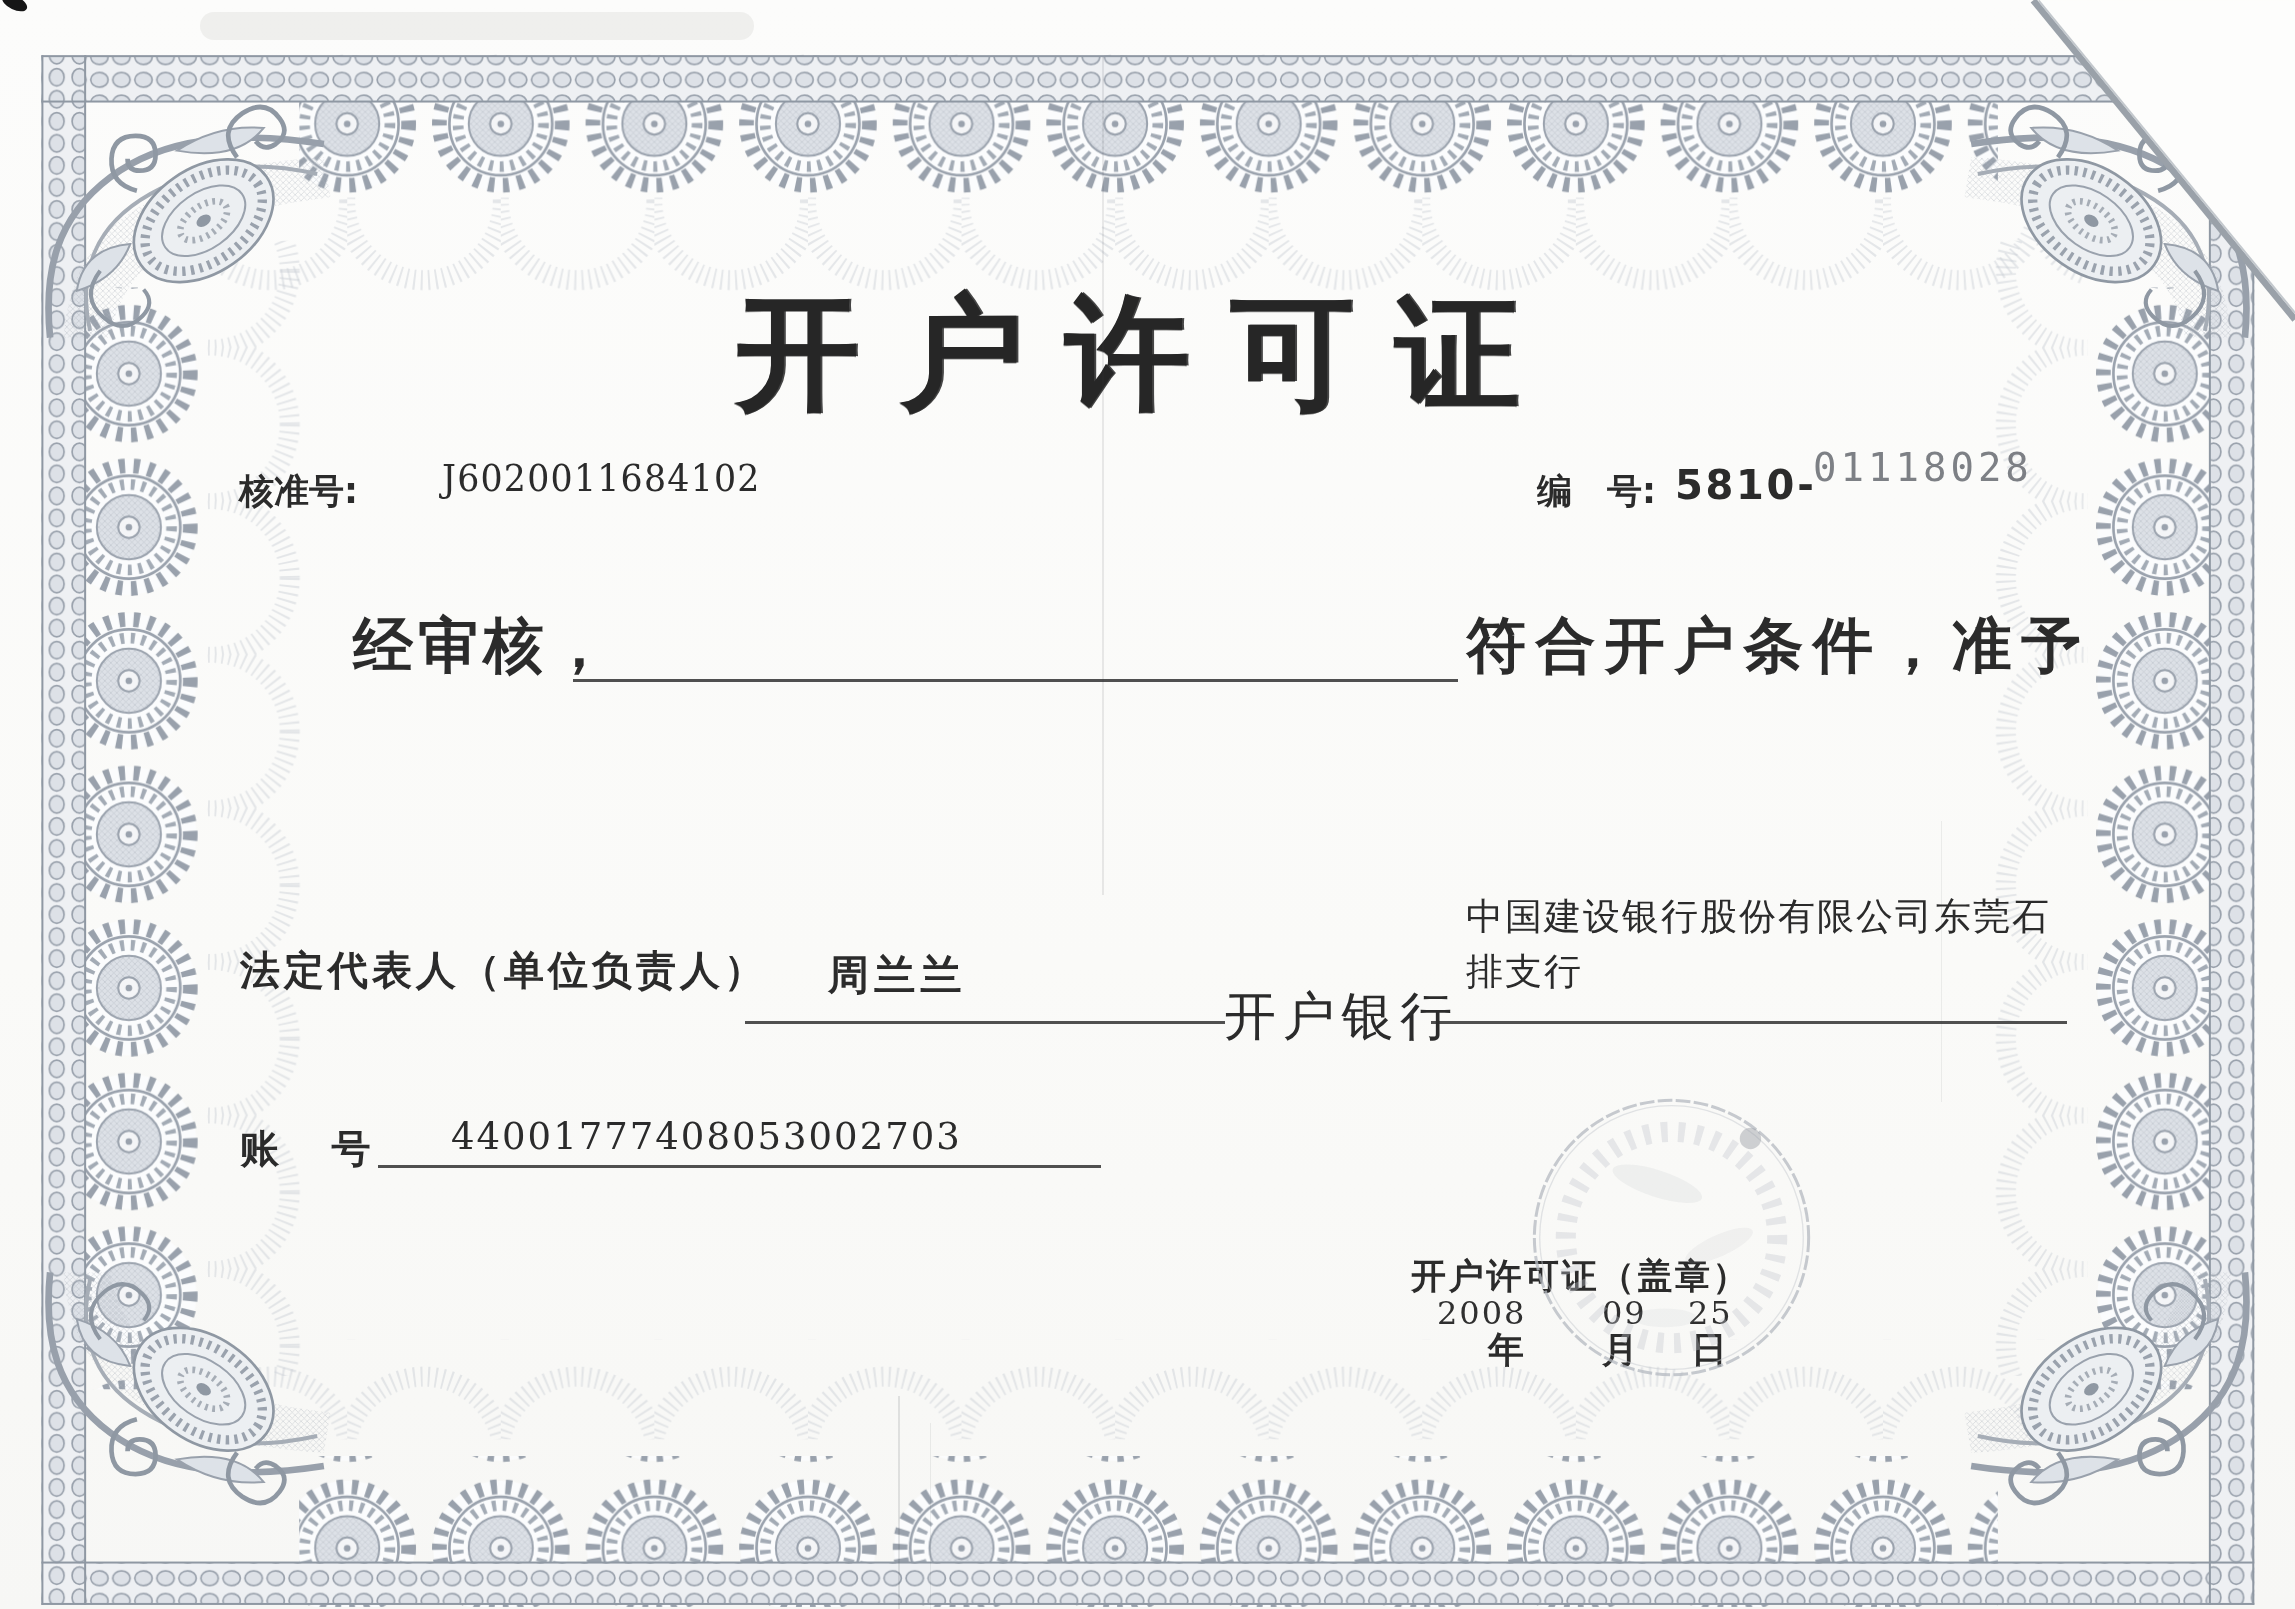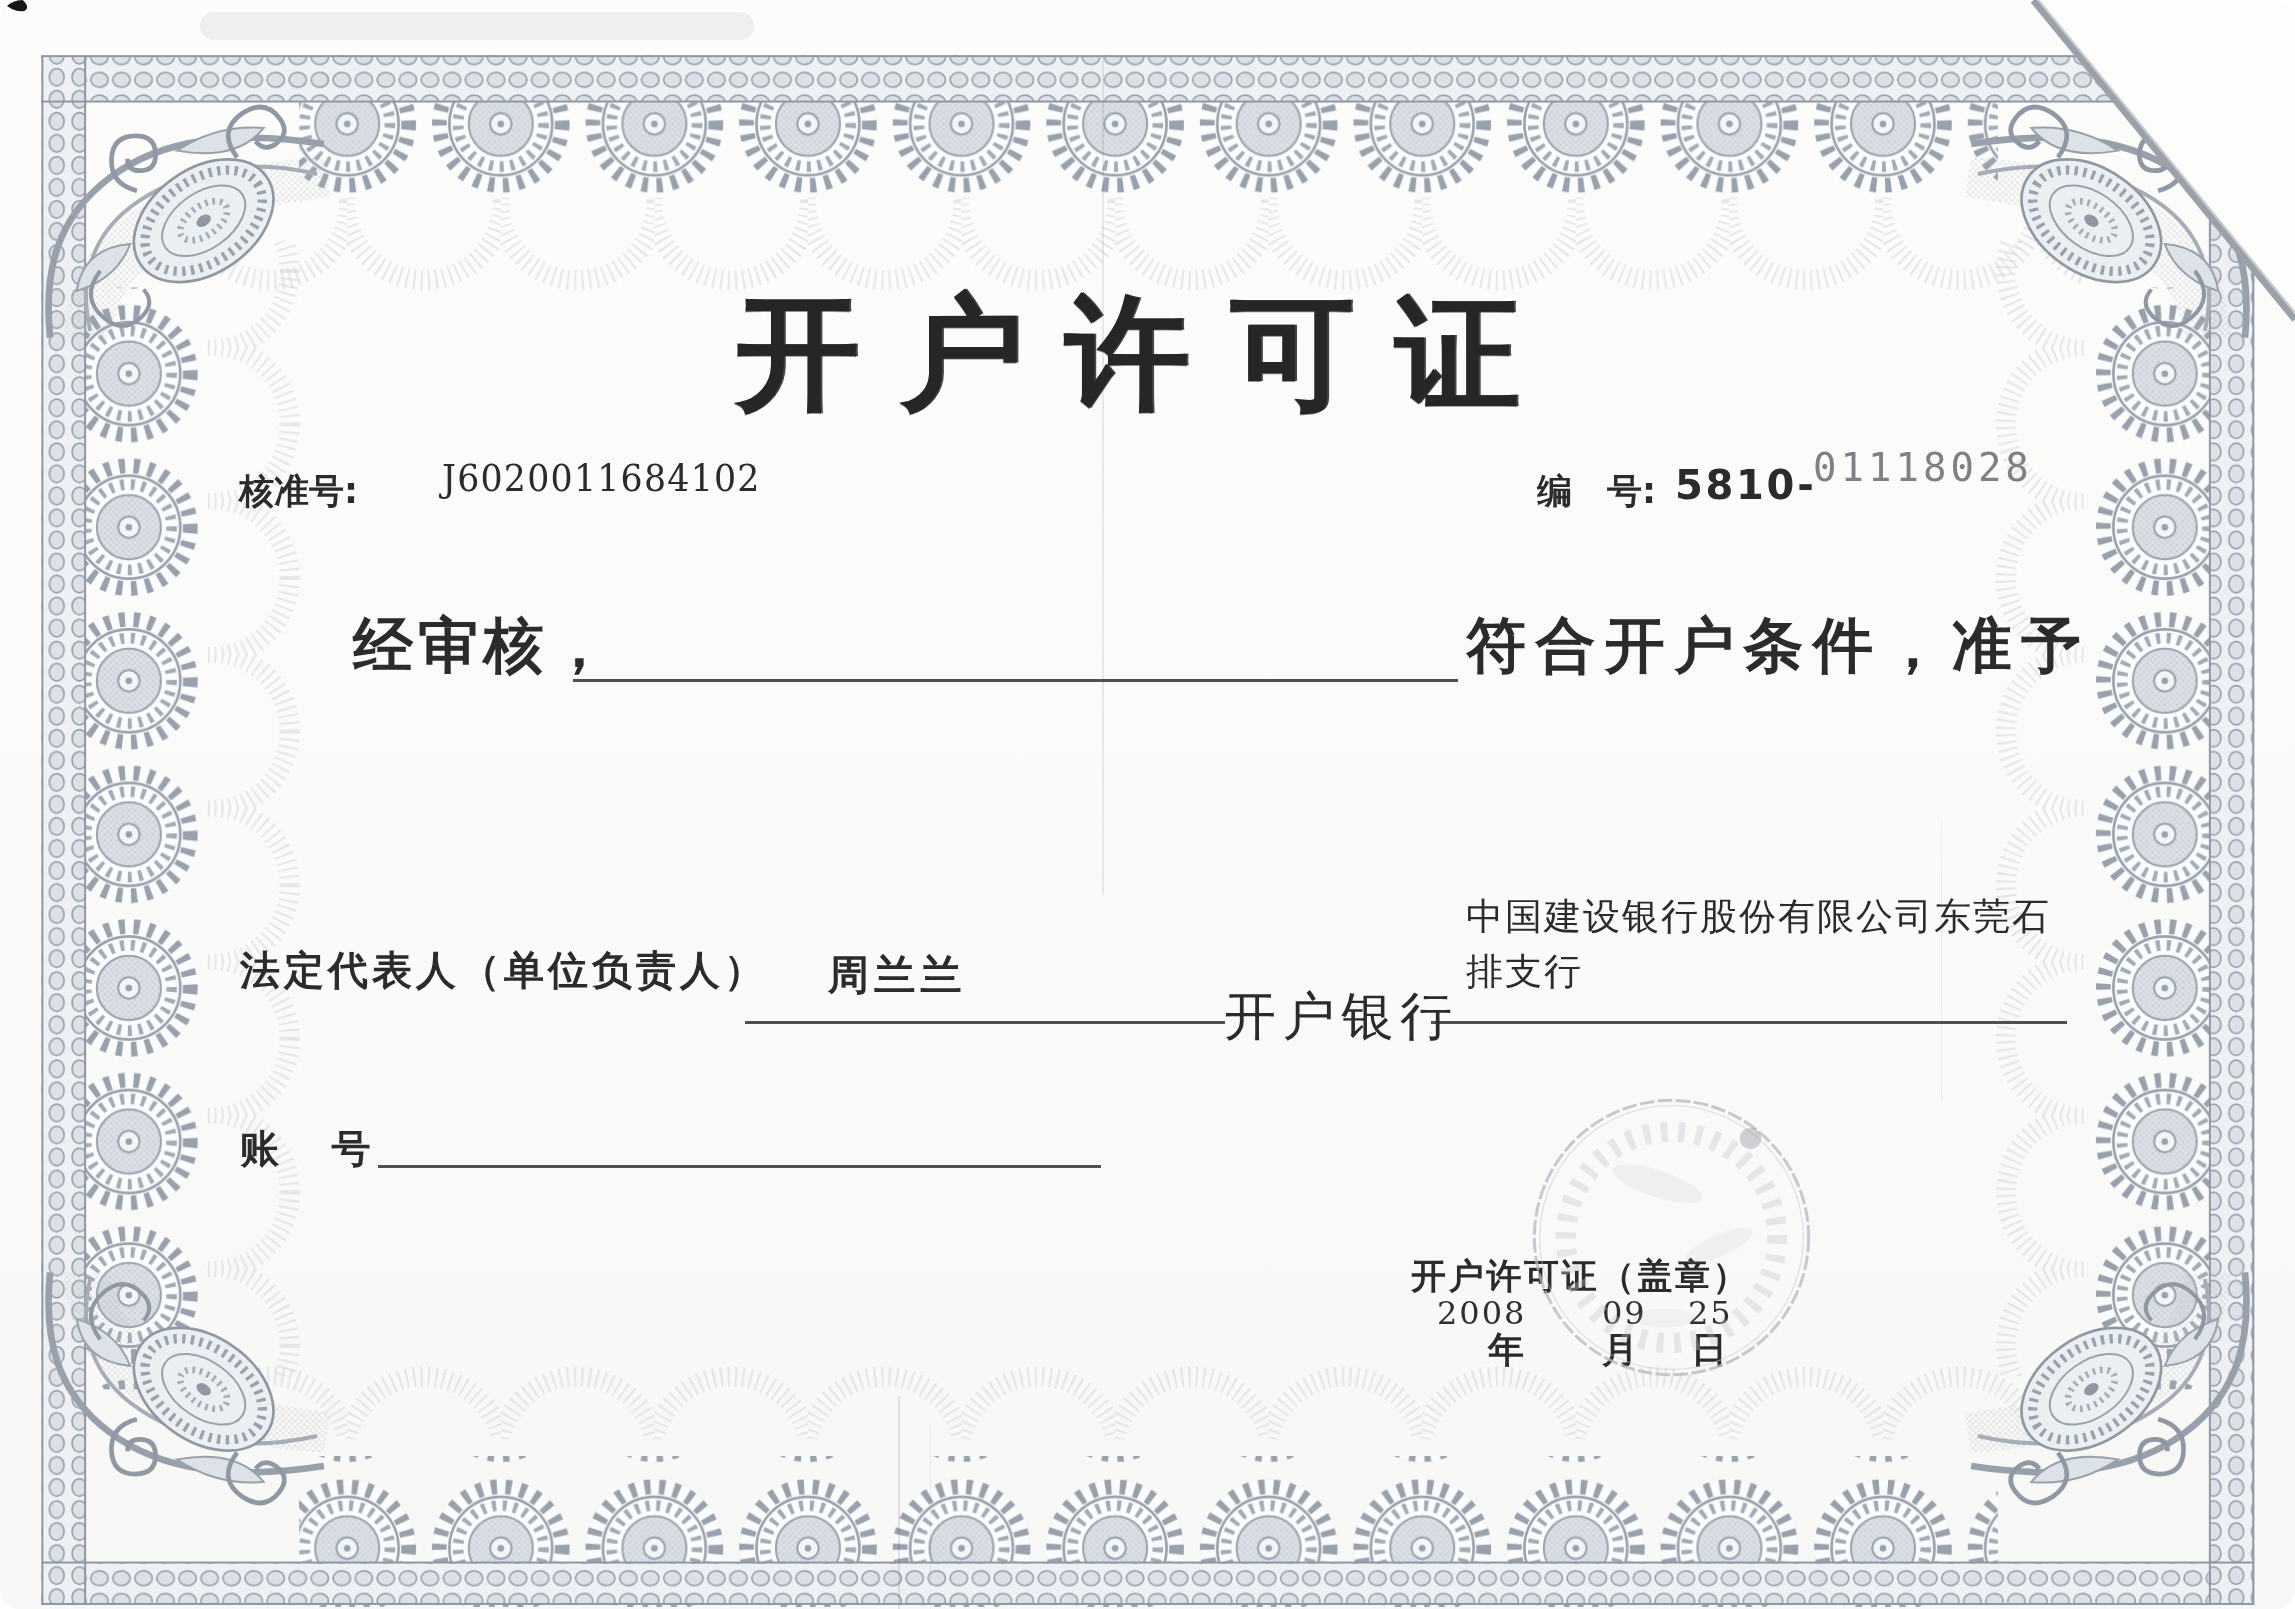--- a/index.html
+++ b/index.html
@@ -2,21 +2,20 @@
 <html style="font-size:10.7px"><head>
 <meta charset="utf-8">
 <style>
   html,body{margin:0;padding:0;background:#ffffff;}
   .page{
     position:relative; width:2295px; height:1610px;
     background:linear-gradient(180deg,#fcfcfb 0%,#fafaf8 60%,#f7f7f5 100%);
     overflow:hidden;
     font-family:"DejaVu Sans",sans-serif;
     color:#2b2b2b;
-    border-radius:22px;
   }
   .abs{position:absolute; white-space:nowrap;}
   .border-svg{position:absolute; left:0; top:0; z-index:1;}
   .txt{z-index:4;}
   .title{
     left:735px; top:272px; font-size:124px; font-weight:900;
     letter-spacing:41px; color:#262626;
     text-shadow:2px 0 0 rgba(38,38,38,.85), 0 1.3px 0 rgba(38,38,38,.5);
     font-family:"DejaVu Serif","DejaVu Sans",serif;
   }
@@ -195,20 +194,21 @@
   <div class="abs txt legal-label">法定代表人（单位负责人）</div>
   <div class="abs txt legal-name">周兰兰</div>
   <div class="rule rule-name"></div>
 
   <div class="abs txt bank-label">开户银行</div>
   <div class="abs txt bank-line1">中国建设银行股份有限公司东莞石</div>
   <div class="abs txt bank-line2">排支行</div>
   <div class="rule rule-bank"></div>
 
   <div class="abs txt account-label">账　号</div>
+  <div class="abs txt account-value">44001777408053002703</div>
   <div class="rule rule-account"></div>
 
   <div class="abs txt issue-label">开户许可证（盖章）</div>
   <div class="abs txt date-num d-year">2008</div>
   <div class="abs txt date-num d-month">09</div>
   <div class="abs txt date-num d-day">25</div>
   <div class="abs txt date-unit u-year">年</div>
   <div class="abs txt date-unit u-month">月</div>
   <div class="abs txt date-unit u-day">日</div>
 

